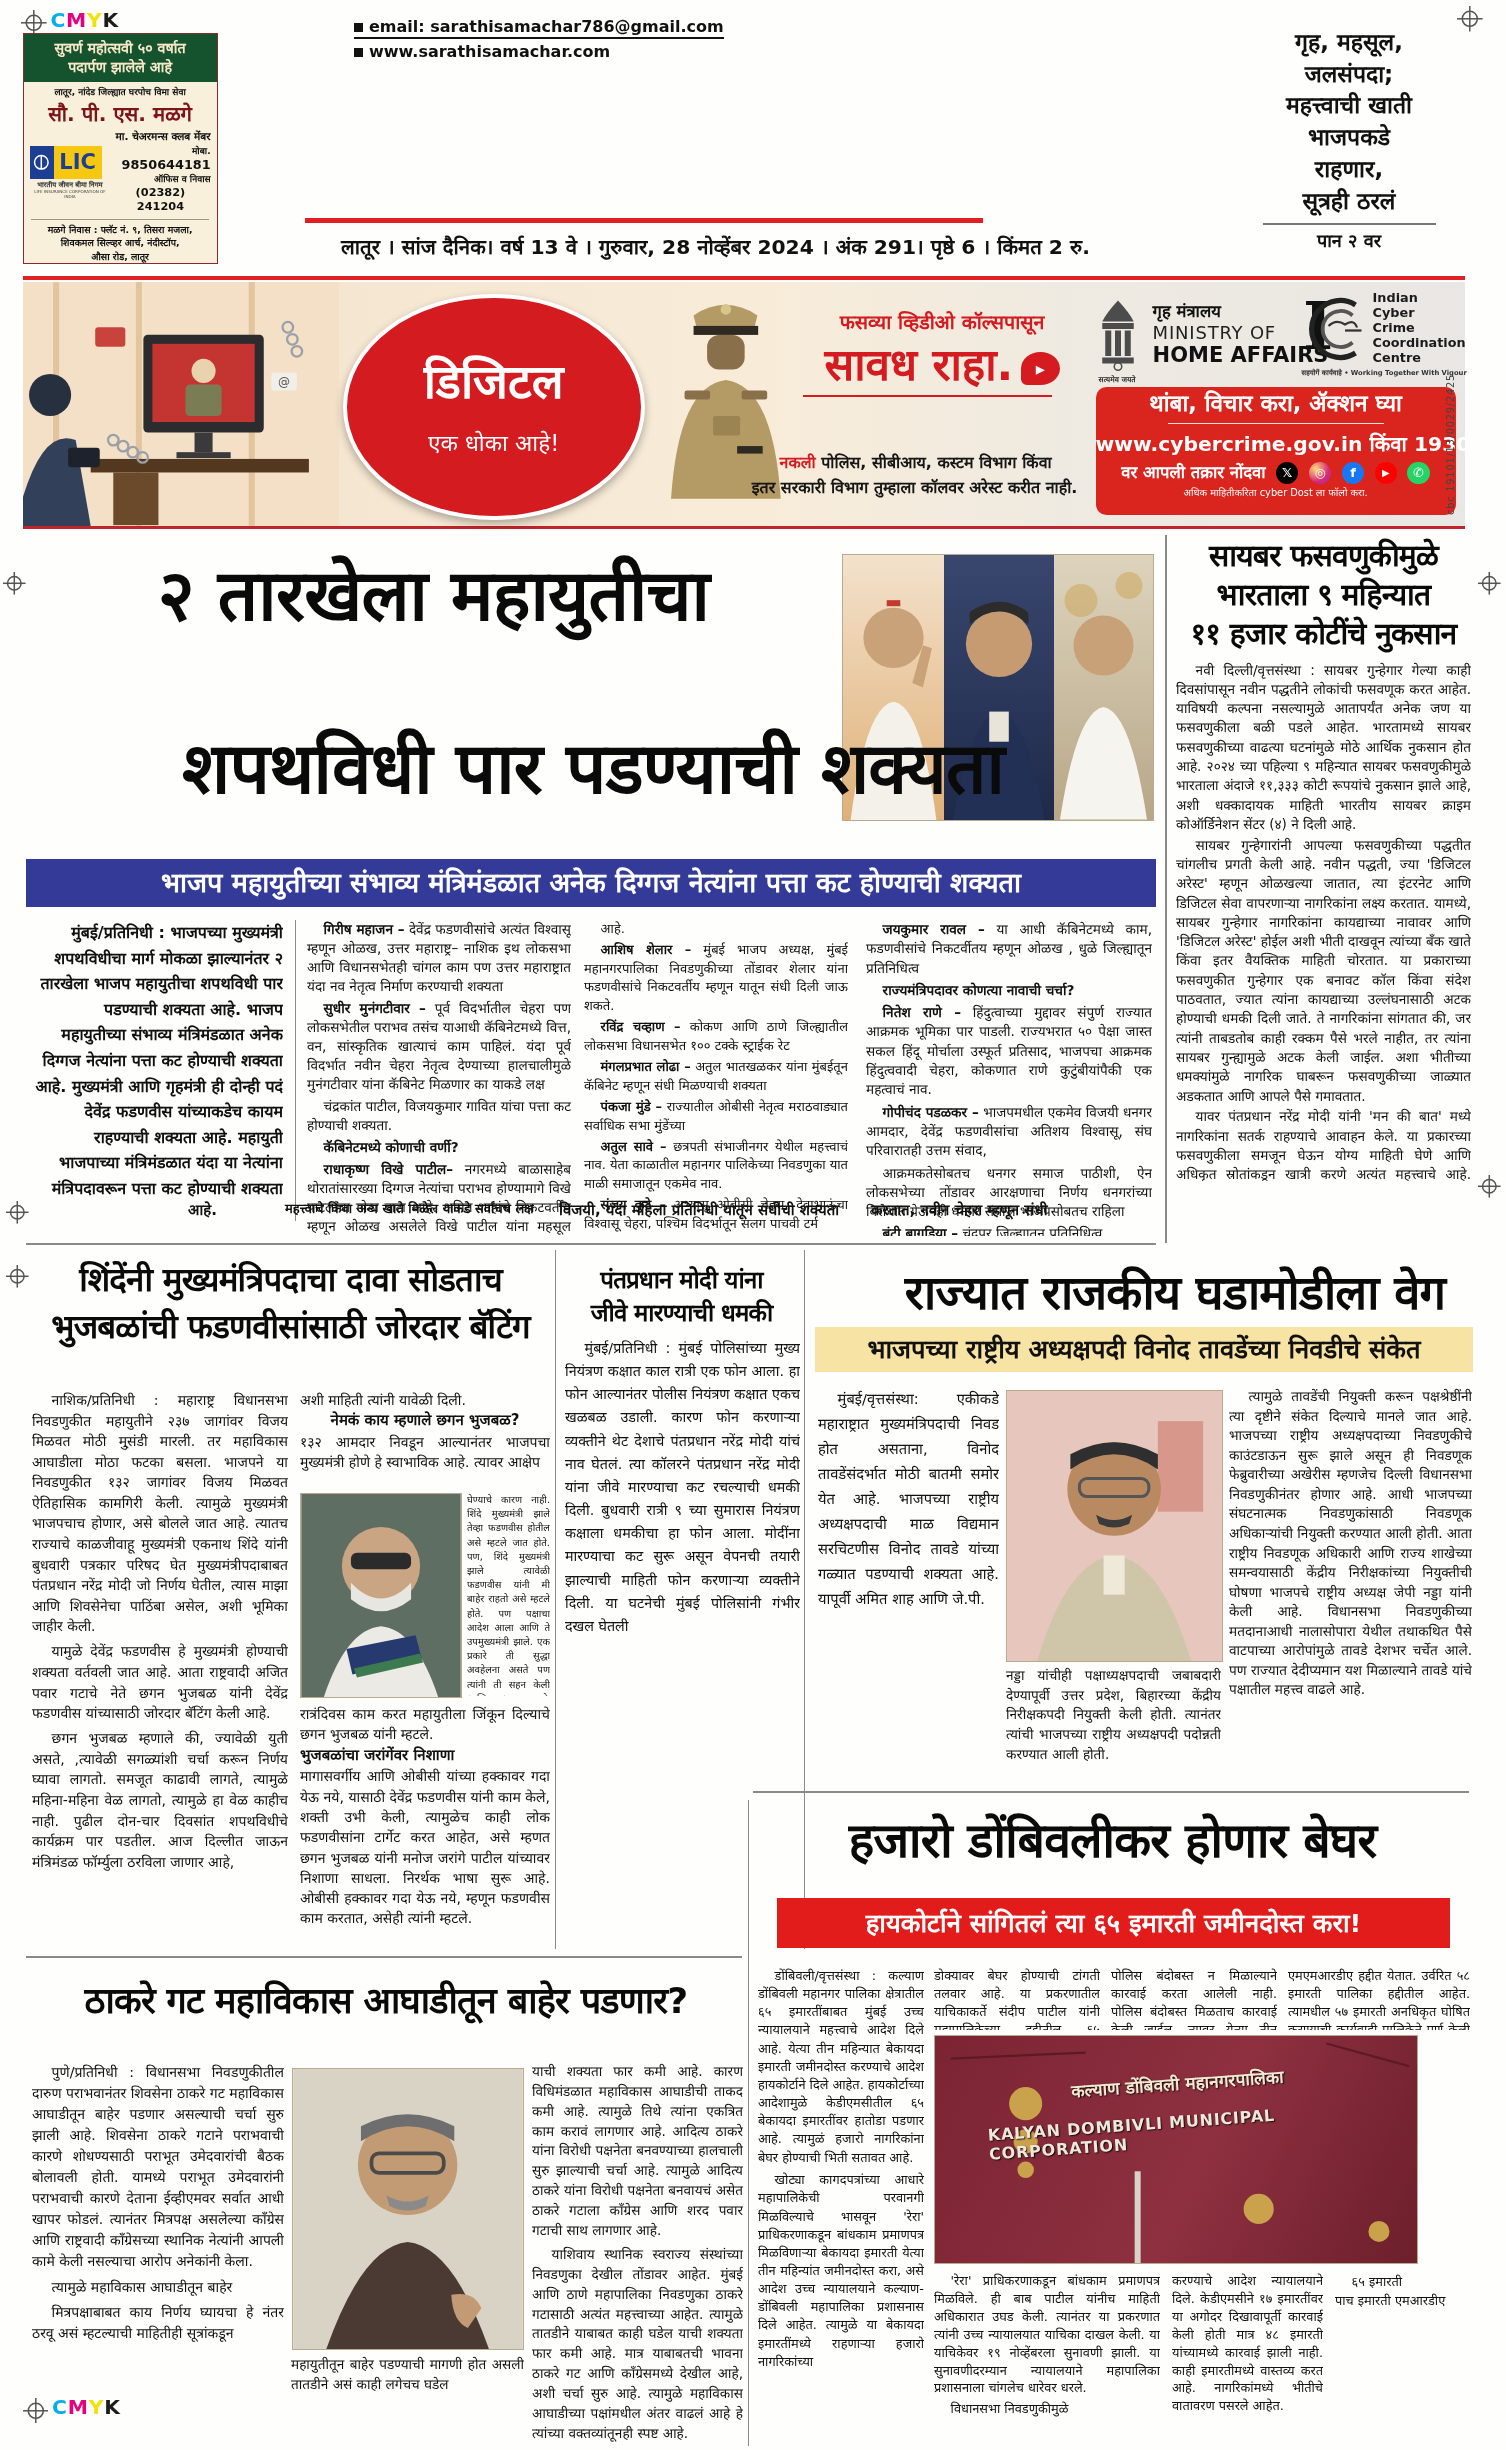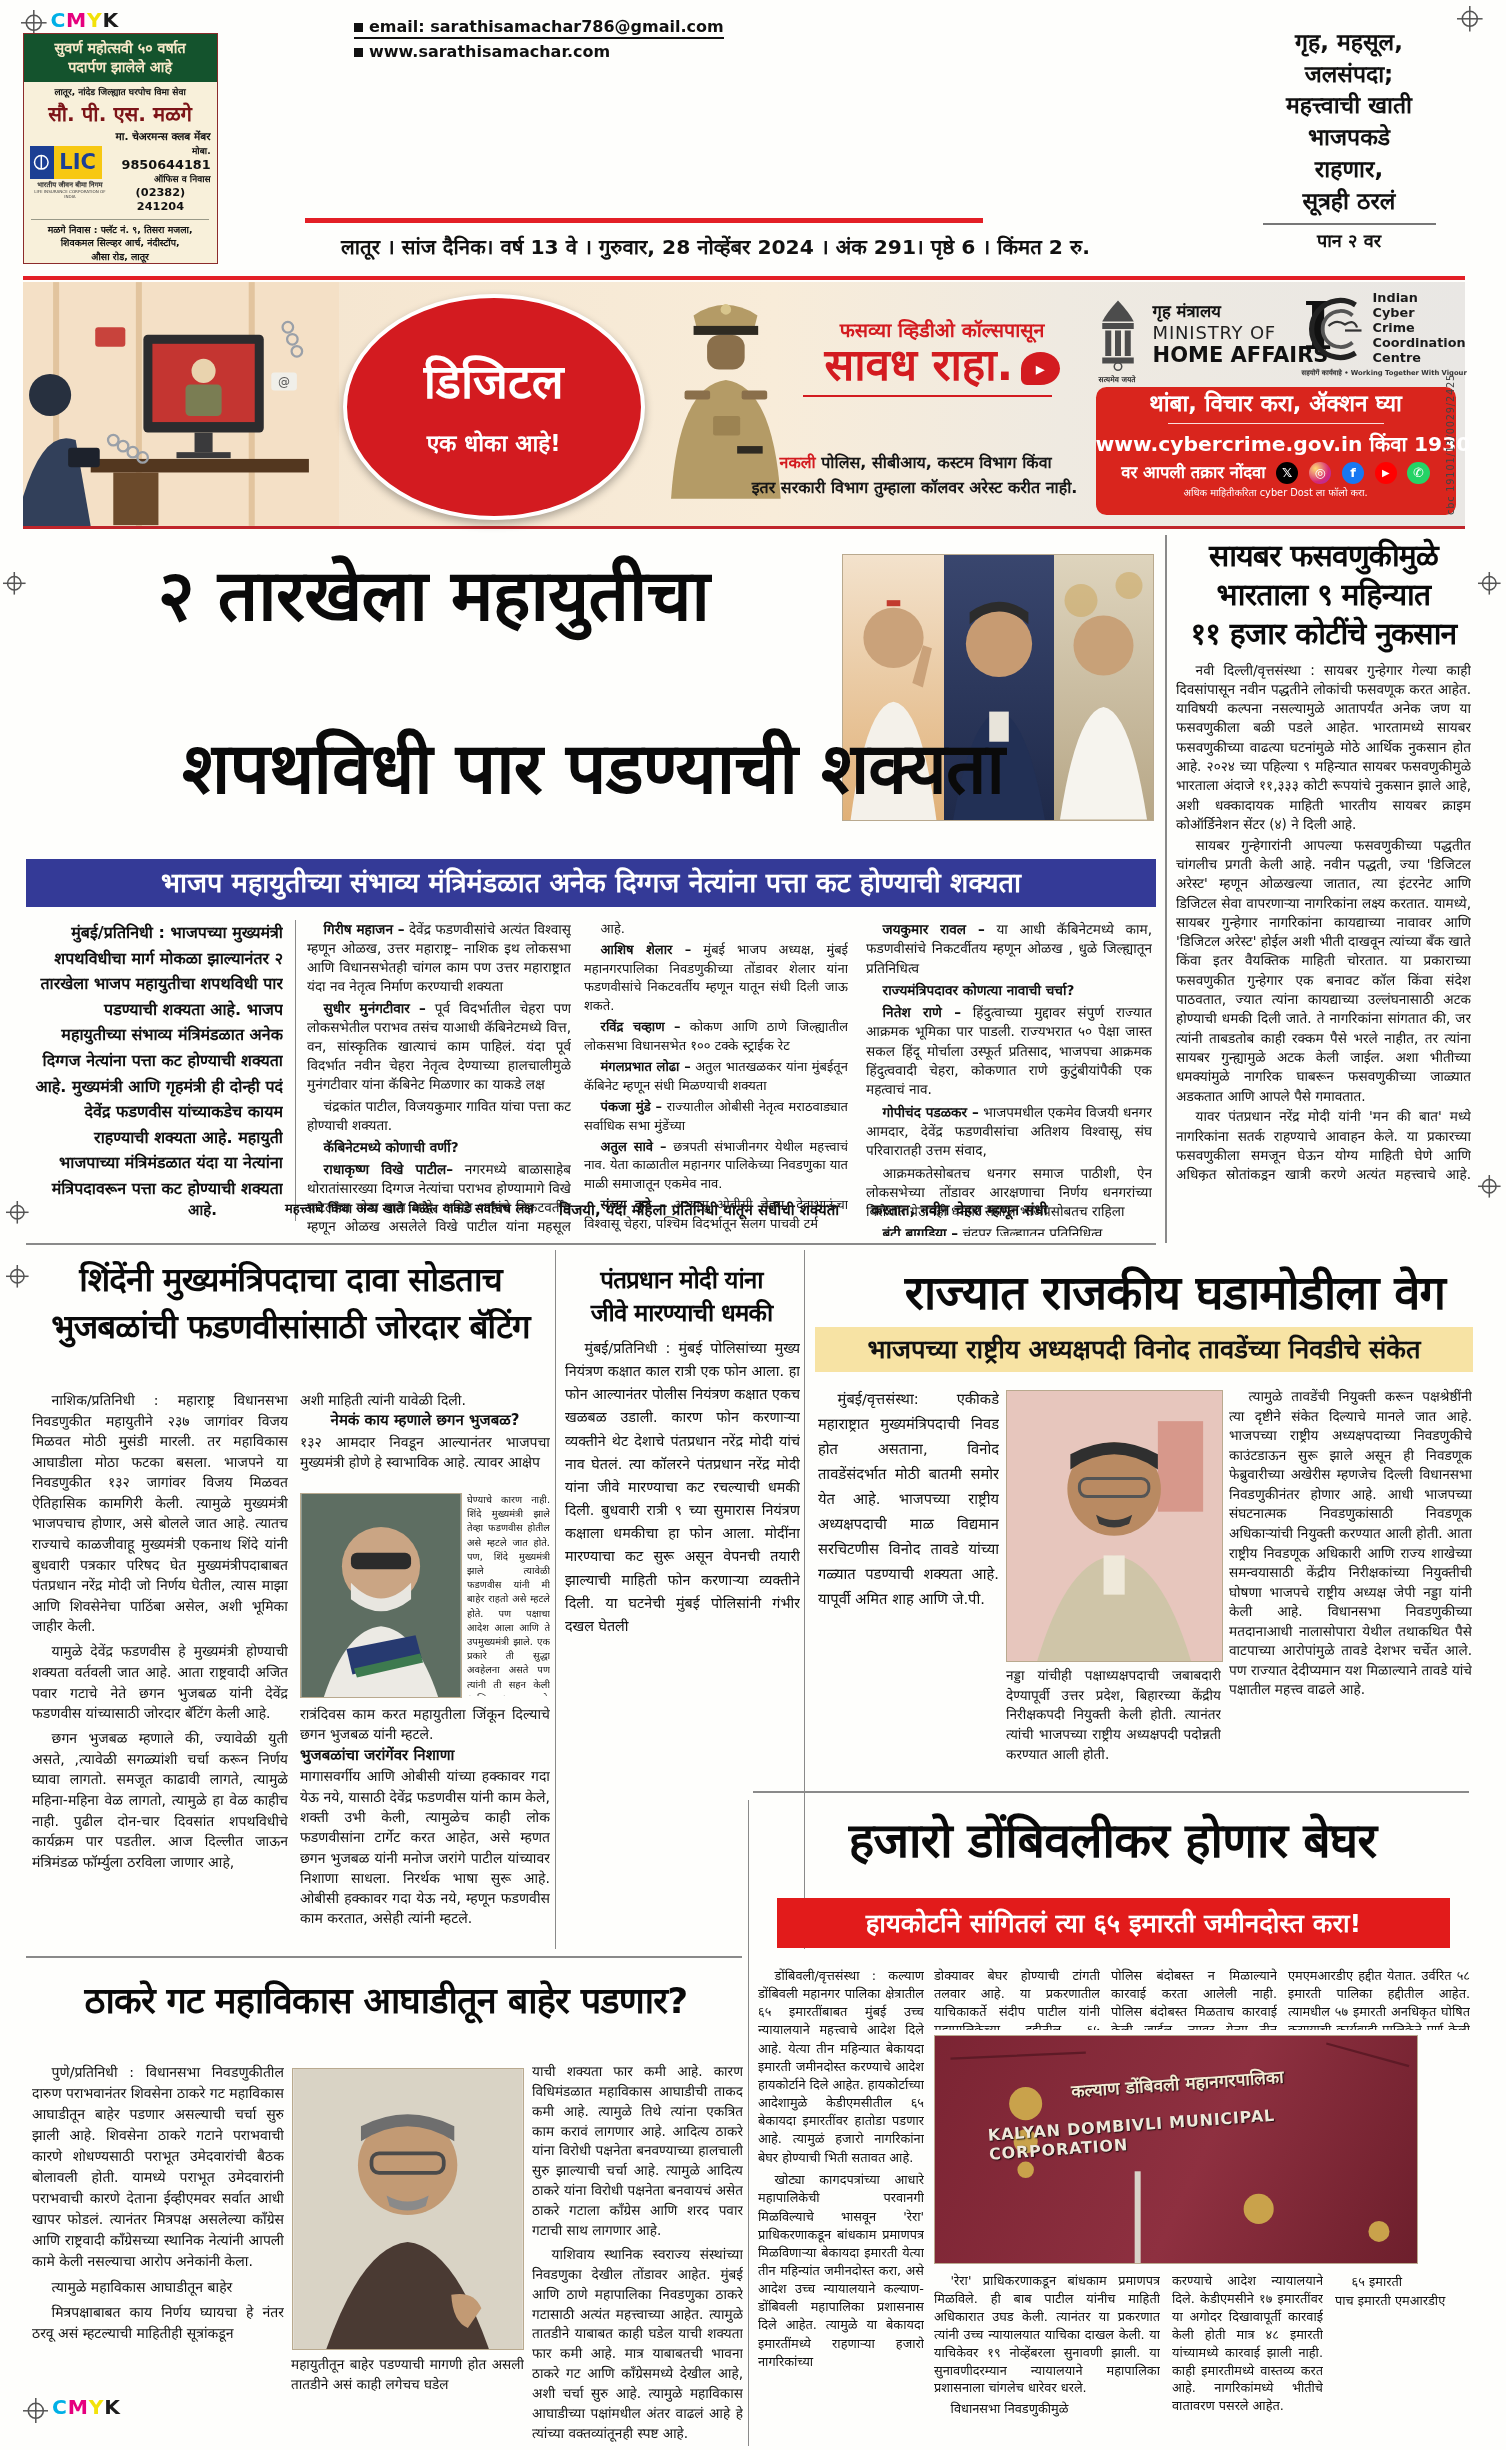--- a/index.html
+++ b/index.html
@@ -154,34 +154,34 @@
         <circle cx="352" cy="60" r="7"></circle>
           <circle cx="358" cy="76" r="7"></circle>
           <circle cx="364" cy="92" r="7"></circle>
       </g>
       <rect x="330" y="120" width="34" height="24" rx="4" fill="#f0efe9"></rect>
         <text x="339" y="138" font-size="16" fill="#555">@</text>
       <rect x="96" y="60" width="40" height="26" rx="4" fill="#c8433c"></rect>
     </svg>
     <div class="ab ctr" style="left:320px;top:12px;width:294px;height:218px;background:#d31b20;border:4.5px solid #fff;border-radius:50%;box-shadow:0 3.8px 9px rgba(0,0,0,.3);display:flex;flex-direction:column;justify-content:center;">
       <div style="font-size:47px;font-weight:800;color:#fff;line-height:1.1;">डिजिटल</div>
-      <div style="font-size:22.6px;font-weight:700;color:#fff;margin-top:20px;">एक धोका आहे!</div>
+      <div style="font-size:22.6px;font-weight:400;color:#fff;margin-top:20px;">एक धोका आहे!</div>
     </div>
     <svg class="ab" style="left:618px;top:6px;" width="169" height="211" viewBox="0 0 225 280">
       <path d="M70 36 Q112 8 155 36 L150 56 L75 56 Z" fill="#b49b66"></path>
       <rect x="70" y="50" width="86" height="12" fill="#2e2a22"></rect>
       <circle cx="113" cy="28" r="7" fill="#d8c58c"></circle>
       <rect x="88" y="62" width="50" height="46" rx="16" fill="#8a6f4b"></rect>
       <path d="M40 280 Q50 130 113 122 Q176 130 186 280 Z" fill="#b49b66"></path>
       <rect x="58" y="136" width="34" height="12" rx="3" fill="#8a6f4b"></rect>
         <rect x="134" y="136" width="34" height="12" rx="3" fill="#8a6f4b"></rect>
       <rect x="96" y="170" width="36px" height="26" rx="3" fill="#9c8352"></rect>
       <rect x="128" y="210" width="34" height="10" fill="#2e2a22"></rect>
     </svg>
-    <div class="ab ctr nw" style="left:780px;top:34px;width:279px;font-size:19.6px;font-weight:800;color:#d31b20;">फसव्या व्हिडीओ कॉल्सपासून</div>
+    <div class="ab ctr nw" style="left:780px;top:26px;width:279px;font-size:19.6px;font-weight:800;color:#d31b20;">फसव्या व्हिडीओ कॉल्सपासून</div>
     <div class="ab ctr nw" style="left:780px;top:51px;width:279px;font-size:44px;font-weight:800;color:#d31b20;"><span>सावध राहा.</span><span style="display:inline-block;width:39px;height:33px;background:#d31b20;border-radius:50% 50% 50% 6px;color:#fff;font-size:18px;line-height:33px;vertical-align:middle;margin-left:7.5px;">▸</span></div>
     <div class="ab" style="left:780px;top:113px;width:249px;height:2.3px;background:#d31b20;"></div>
     <div class="ab ctr nw" style="left:716px;top:169px;width:354px;font-size:16px;font-weight:800;color:#161616;"><span style="color:#d31b20;">नकली</span> <span>पोलिस, सीबीआय, कस्टम विभाग किंवा</span></div>
     <div class="ab ctr nw" style="left:700px;top:194px;width:384px;font-size:16px;font-weight:800;color:#161616;">इतर सरकारी विभाग तुम्हाला कॉलवर अरेस्ट करीत नाही.</div>
 
     <svg class="ab" style="left:1070px;top:13.6px;" width="50" height="78" viewBox="0 0 66 104">
       <path d="M33 6 Q18 22 12 34 L54 34 Q48 22 33 6 Z" fill="#4c4c4c"></path>
       <rect x="12" y="36" width="42" height="8" fill="#4c4c4c"></rect>
       <rect x="16" y="46" width="8" height="34" fill="#4c4c4c"></rect>
         <rect x="29" y="46" width="8" height="34" fill="#4c4c4c"></rect>

